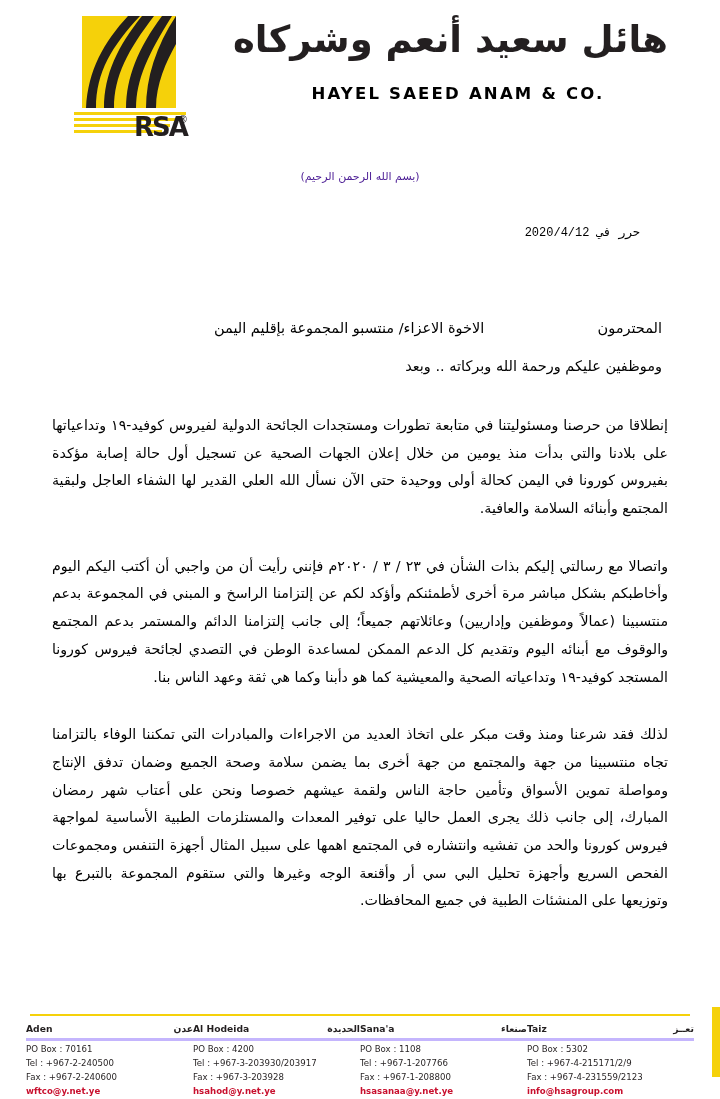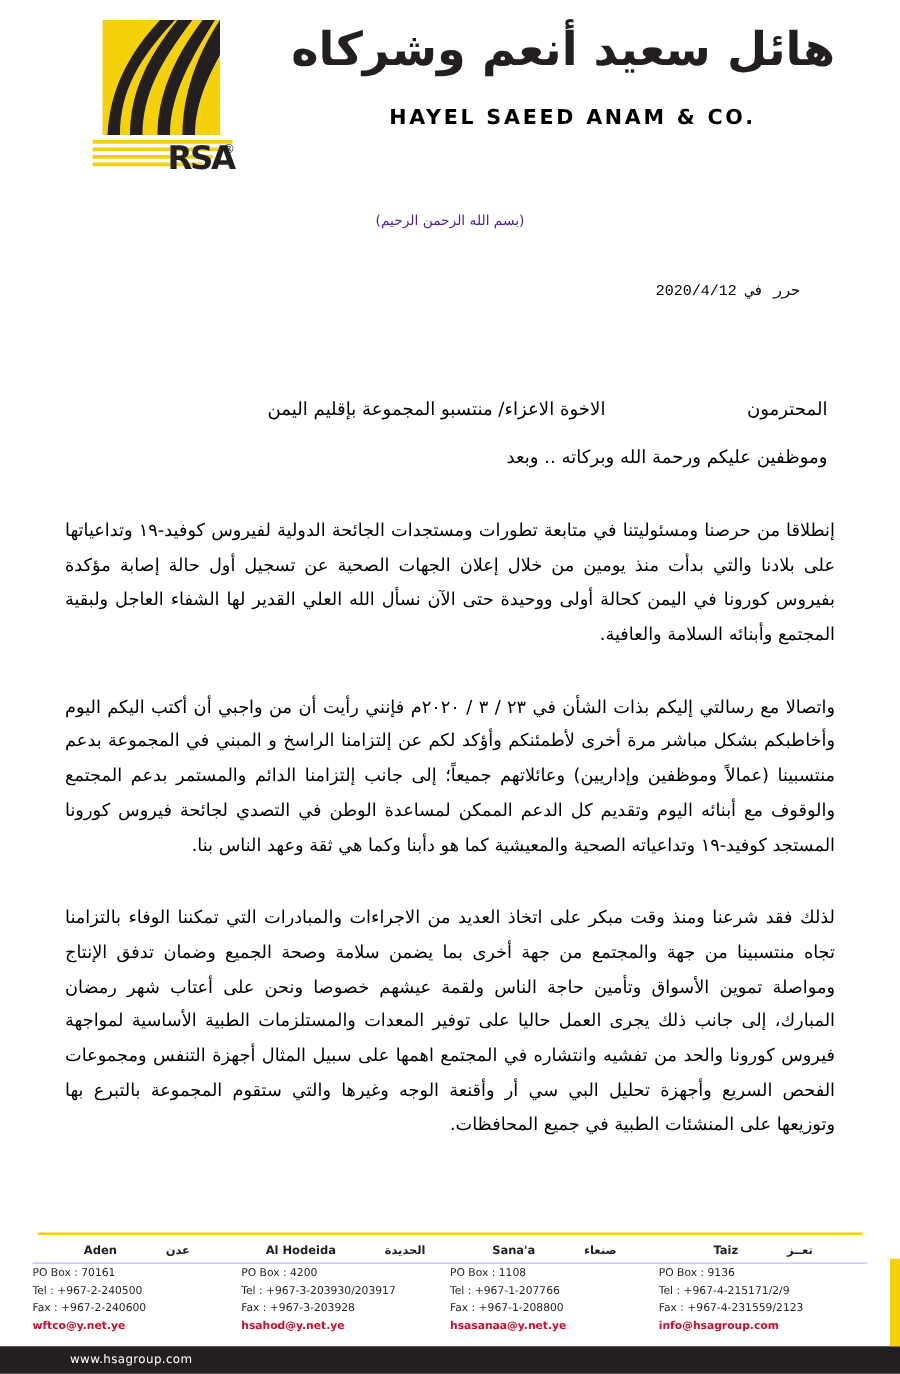--- a/index.html
+++ b/index.html
@@ -201,24 +201,24 @@
     margin: 6px 26px 0 26px;
   }
   .branch {
     width: 168px;
     font-size: 8.6px;
     line-height: 1.62;
     color: #231f20;
   }
   .branch .bhead {
     display: flex;
-    justify-content: center;
+    justify-content: space-between;
     font-weight: bold;
     font-size: 9.2px;
-    border-bottom: 1px solid #c4b5fd;
+    border-bottom: 3px solid #c4b5fd;
     padding-bottom: 1px;
     margin-bottom: 2px;
     gap: 39px;
   }
   .branch .bhead .ar {
     font-weight: bold;
     direction: rtl;
   }
   .branch .mail {
     color: #c8102e;
@@ -329,26 +329,23 @@
       <div>Tel : +967-1-207766</div>
       <div>Fax : +967-1-208800</div>
       <div class="mail">hsasanaa@y.net.ye</div>
     </div>
 
     <div class="branch">
       <div class="bhead">
         <span>Taiz</span>
         <span class="ar">تعــز</span>
       </div>
-      <div>PO Box : 9136</div>
+      <div>PO Box : 5302</div>
       <div>Tel : +967-4-215171/2/9</div>
       <div>Fax : +967-4-231559/2123</div>
       <div class="mail">info@hsagroup.com</div>
     </div>
 
   </div>
 
   <div class="edge"></div>
 
-  <div class="footer-bar">
-    <span class="web">www.hsagroup.com</span>
-  </div>
 </div>
 
 </body></html>

